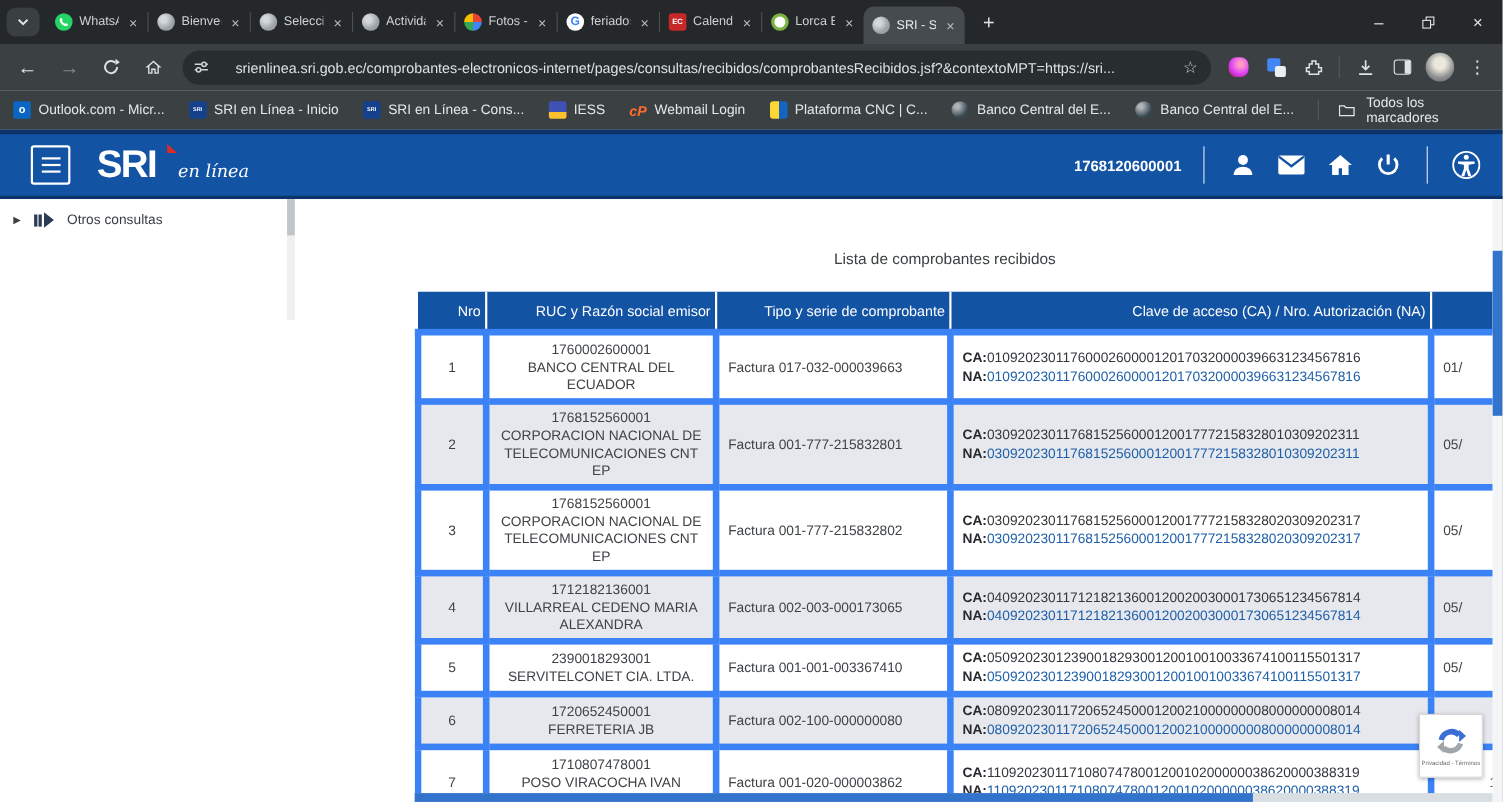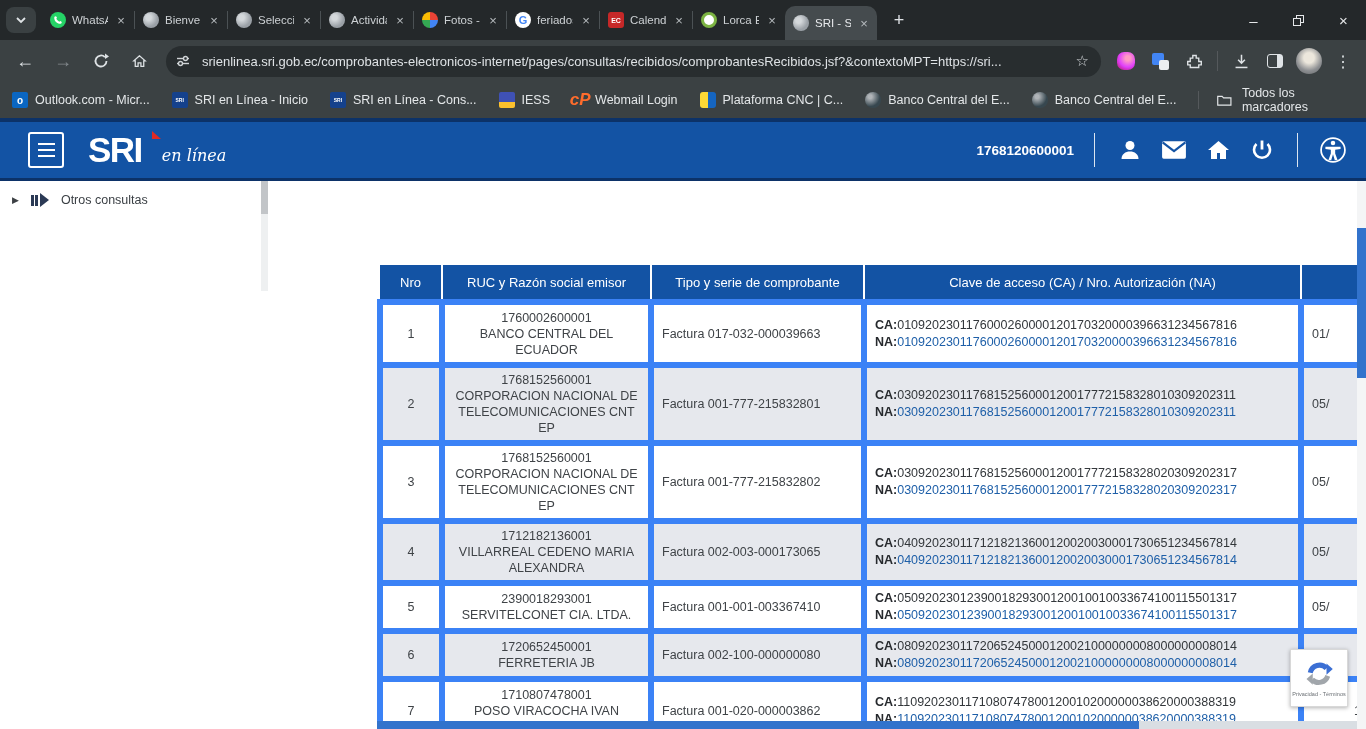--- a/index.html
+++ b/index.html
@@ -26,40 +26,40 @@
   .winbtn { width:45px; height:100%; display:flex; align-items:center; justify-content:center; color:#e6e8ea; font-size:15px; }
   .restore-glyph { position:relative; width:11px; height:11px; }
   .restore-glyph .sq1 { position:absolute; right:0; top:0; width:8px; height:8px; border:1.3px solid #e6e8ea; }
   .restore-glyph .sq2 { position:absolute; left:0; bottom:0; width:8px; height:8px; border:1.3px solid #e6e8ea; background:#24282a; }
 
   .toolbar { position:absolute; top:40px; left:0; right:0; height:42px; background:#3b4143; display:flex; align-items:center; padding:0 8px; gap:4px; }
   .navbtn { width:34px; height:32px; display:flex; align-items:center; justify-content:center; color:#dde1e4; font-size:18px; flex:0 0 auto; }
   .navbtn.dim { color:#83898d; }
   .urlpill { flex:1; height:31px; background:#282d2f; border-radius:16px; display:flex; align-items:center; padding:0 12px 0 6px; margin:0 6px; min-width:0; }
   .tunebtn { width:22px; height:22px; border-radius:50%; display:flex; align-items:center; justify-content:center; margin-right:8px; flex:0 0 auto; }
-  .url-text { flex:1; color:#dee2e5; font-size:13px; white-space:nowrap; overflow:hidden; }
+  .url-text { flex:1; color:#dee2e5; font-size:13px; white-space:nowrap; overflow:hidden;margin-left:12px; }
   .star { color:#cfd3d6; font-size:15px; margin-left:8px; flex:0 0 auto; }
   .extbtn { width:30px; height:30px; display:flex; align-items:center; justify-content:center; flex:0 0 auto; }
   .ext-pink { width:18px; height:18px; border-radius:40%; background:radial-gradient(circle at 60% 35%, #ff9ac4 15%, #e040fb 55%, #ad1457); }
   .ext-translate { position:relative; width:17px; height:17px; }
   .ext-translate .b1 { position:absolute; left:0; top:0; width:12px; height:12px; background:#4285f4; border-radius:2px; }
   .ext-translate .b2 { position:absolute; right:0; bottom:0; width:10px; height:10px; background:#eceff1; border-radius:2px; }
   .tooldiv { width:1px; height:20px; background:#55595c; margin:0 4px; flex:0 0 auto; }
   .sidepanel-glyph { width:16px; height:14px; border:1.6px solid #dfe3e6; border-radius:3px; position:relative; }
   .sidepanel-glyph .fillr { position:absolute; right:0; top:0; bottom:0; width:5px; background:#dfe3e6; }
   .avatar { width:26px; height:26px; border-radius:50%; background:radial-gradient(circle at 50% 38%, #ece7dc 25%, #8d8f92 62%, #5f6265); flex:0 0 auto; }
   .kebab { color:#dfe3e6; font-size:16px; }
 
   .bookmarksbar { position:absolute; top:82px; left:0; right:0; height:36px; background:#3b4143; display:flex; align-items:center; padding:0 12px; gap:22px; color:#e4e7e9; font-size:12.5px; }
   .bm { display:flex; align-items:center; gap:7px; flex:0 0 auto; }
   .bmicon { width:16px; height:16px; display:flex; align-items:center; justify-content:center; border-radius:2px; font-weight:bold; flex:0 0 auto; }
   .bm-outlook { background:#0a66c2; color:#fff; font-size:10px; }
   .bm-sri { background:#15418c; color:#fff; font-size:5px; }
   .bm-iess { background:linear-gradient(180deg,#3f51b5 62%,#fbc02d 62%); }
-  .bm-cp { color:#ff6c2c; font-size:17px; font-style:italic; }
+  .bm-cp { color:#ff6c2c; font-size:13px; font-style:italic; }
   .bm-cnc { background:conic-gradient(#1565c0 0 50%, #fdd835 50%); border-radius:3px; }
   .bm-banco { background:radial-gradient(circle at 32% 30%, #b0b4b8 12%, #37474f 62%); border-radius:50%; }
   .bm-right { margin-left:auto; display:flex; align-items:center; gap:10px; }
   .bmdiv { width:1px; height:18px; background:#55595c; margin-right:8px; }
 
   
   .sriheader { position:absolute; top:118px; left:0; right:0; height:63px; background:#1353a4; border-top:4px solid #0c3268; border-bottom:3px solid #0c3268; display:flex; align-items:center; padding:0 18px; color:#fff; }
   .hamb { width:36px; height:36px; border:2px solid #fff; border-radius:3px; display:flex; flex-direction:column; align-items:center; justify-content:center; gap:4px; margin:0 24px 0 10px; flex:0 0 auto; }
   .hamb i { display:block; width:17px; height:2px; background:#fff; }
   .logo { display:flex; align-items:flex-end; position:relative; }
@@ -83,21 +83,21 @@
   .side-scroll { position:absolute; left:261px; top:0; width:7px; height:110px; background:#eef0f1; }
   .side-scroll .thumb { width:7px; height:33px; background:#c2c5c8; }
 
   .page-title { position:absolute; left:377px; top:46px; width:964px; text-align:center; font-size:14px; color:#3c4043; }
 
   .tablewrap { position:absolute; left:377px; top:84px; width:980px; height:458px; overflow:hidden; }
   table.cmp { border-collapse:collapse; table-layout:fixed; width:1078px; }
   table.cmp col.c-nro { width:62px; } table.cmp col.c-emisor { width:209px; }
   table.cmp col.c-tipo { width:213px; } table.cmp col.c-clave { width:437px; }
   table.cmp col.c-fecha { width:157px; }
-  table.cmp thead th { height:37px; background:#1353a4; color:#fff; font-size:13px; font-weight:normal; border-right:2px solid #fff; text-align:center; padding:0 4px; }
+  table.cmp thead th { height:37px; background:#1353a4; color:#fff; font-size:13px; font-weight:normal; border-right:2px solid #fff; text-align:right; padding:0 4px; }
   table.cmp thead th:last-child { border-right:none; }
   table.cmp tbody td { border:6px solid #3b82f6; font-size:12.5px; color:#3f4347; padding:4px 8px; vertical-align:middle; }
   table.cmp tbody tr:nth-child(even) td { background:#e6e8ed; }
   table.cmp tbody tr:nth-child(1) { height:63px; }
   table.cmp tbody tr:nth-child(2) { height:68px; }
   table.cmp tbody tr:nth-child(3) { height:74px; }
   table.cmp tbody tr:nth-child(4) { height:60px; }
   table.cmp tbody tr:nth-child(5) { height:38px; }
   table.cmp tbody tr:nth-child(6) { height:38px; }
   table.cmp tbody tr:nth-child(7) { height:64px; }
@@ -362,20 +362,21 @@
           <i></i>
           <i></i>
           <span class="tri"></span>
         </span>
       <span>Otros consultas</span>
     </div>
     <div class="side-scroll">
         <div class="thumb"></div>
       </div>
 
+    <div class="page-title">Lista de comprobantes recibidos</div>
 
     <div class="tablewrap">
       <table class="cmp">
         <colgroup>
             <col class="c-nro">
             <col class="c-emisor">
             <col class="c-tipo">
             <col class="c-clave">
             <col class="c-fecha">
           </colgroup>

